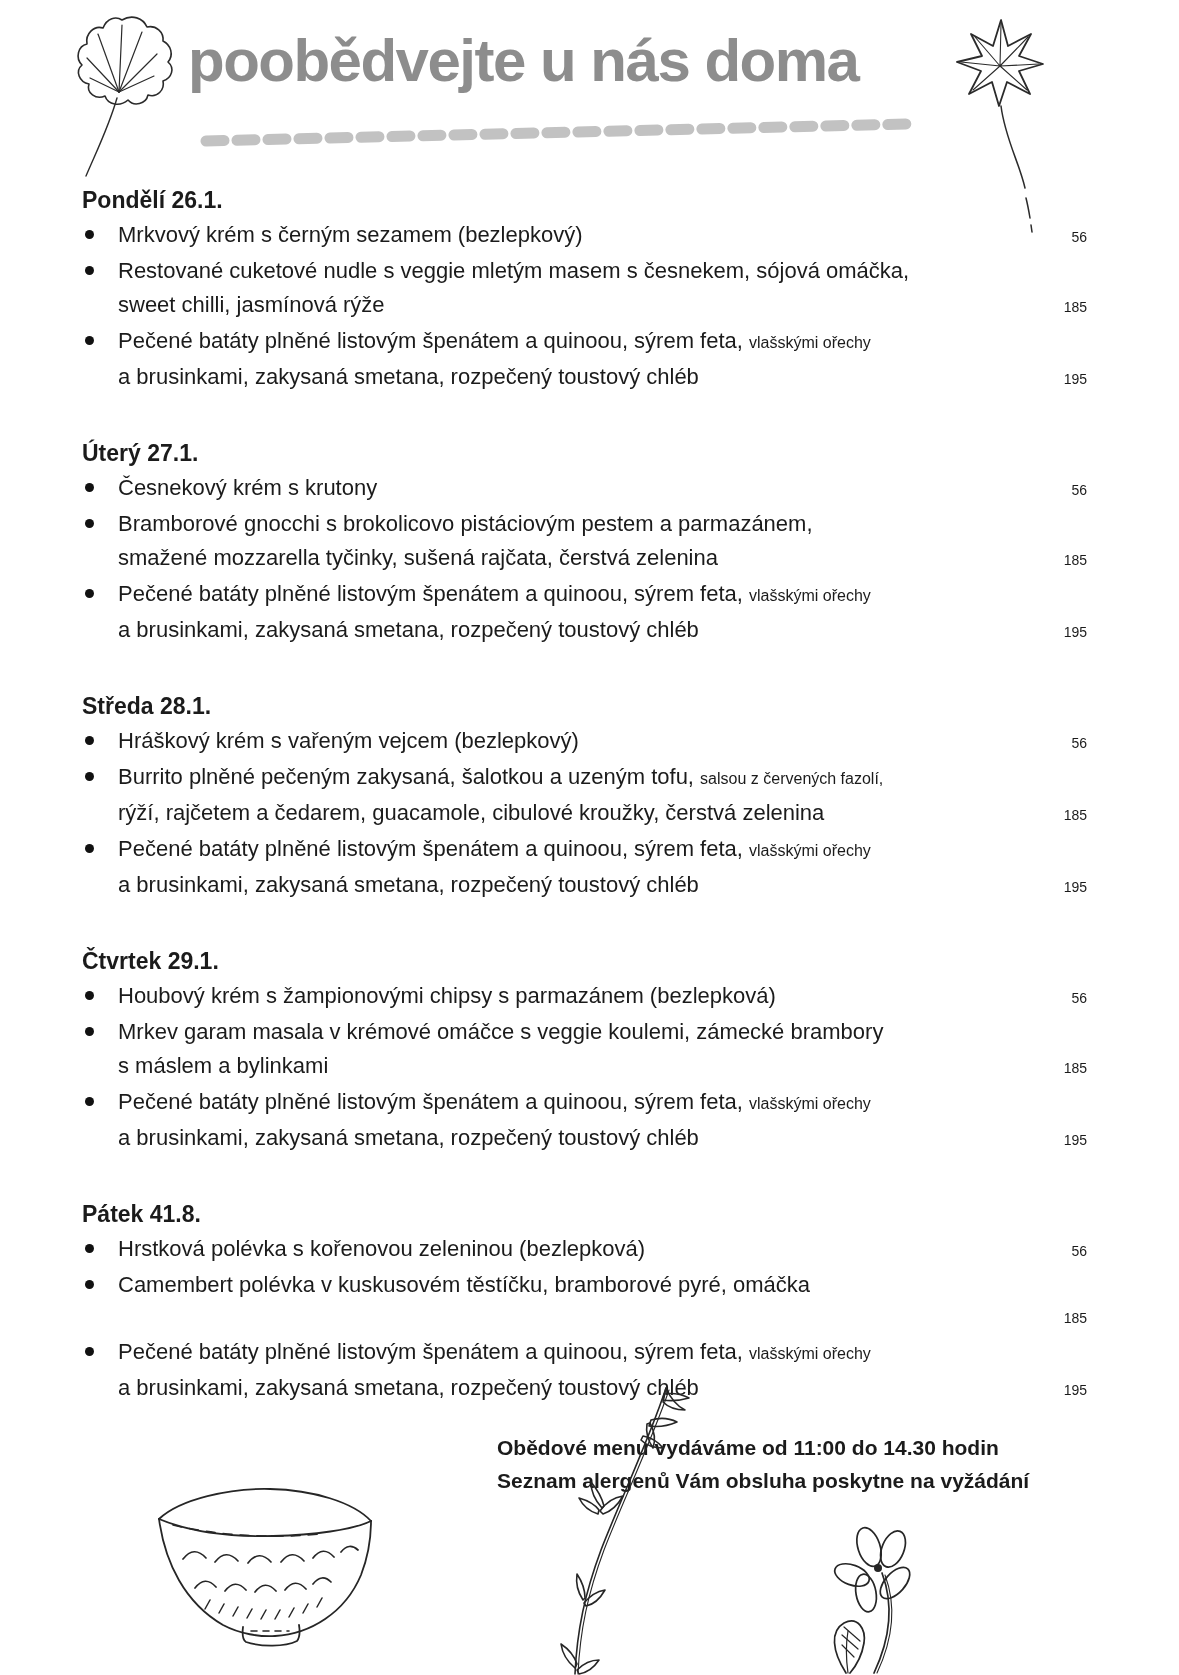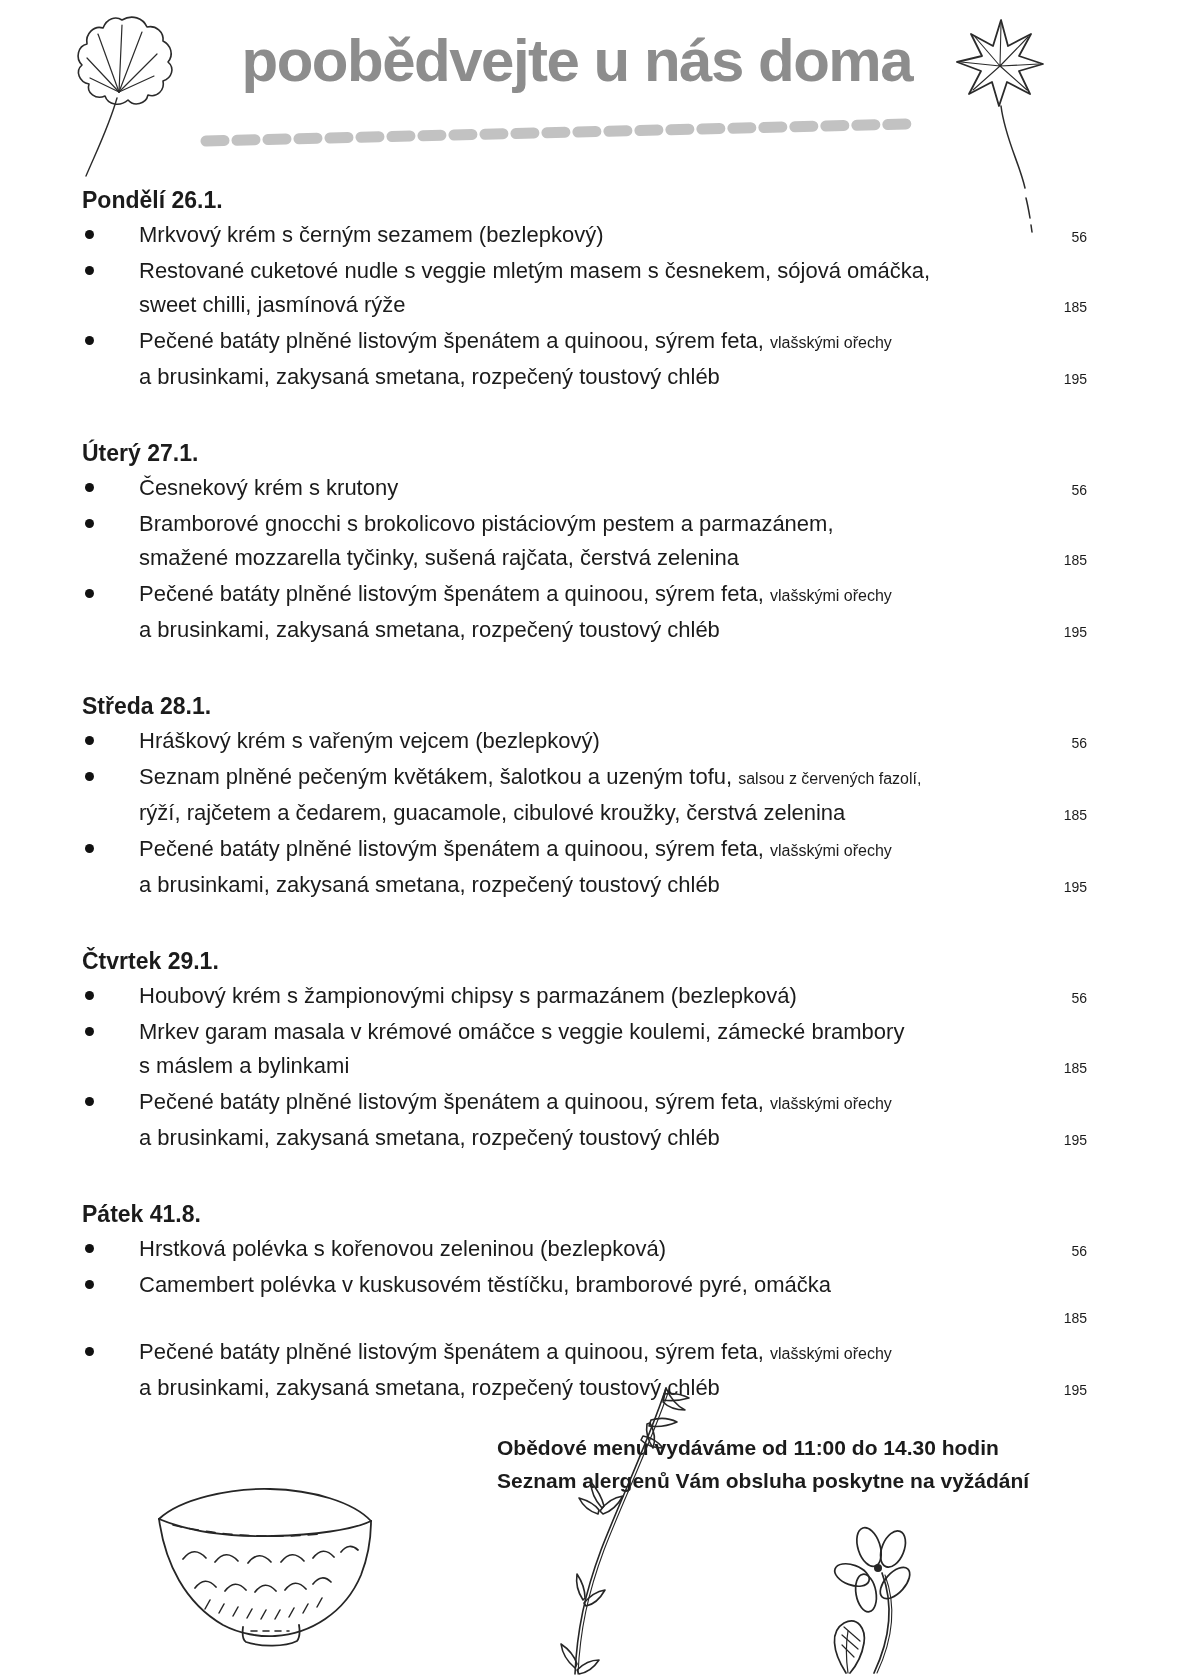--- a/index.html
+++ b/index.html
@@ -5,30 +5,30 @@
   html,body{margin:0;padding:0;}
   body{
     width:1179px;height:1675px;background:#ffffff;position:relative;overflow:hidden;
     font-family:"Liberation Sans",sans-serif;color:#1b1b1b;
   }
   .deco{position:absolute;}
   .deco svg{display:block;}
 
   
   .page-title{
-    position:absolute;left:188px;top:26px;width:724px;text-align:right;
+    position:absolute;left:188px;top:26px;width:724px;text-align:left;
     font-size:60px;font-weight:bold;color:#8d8d8d;letter-spacing:-1.5px;white-space:nowrap;
   }
   .title-divider{position:absolute;left:196px;top:110px;}
 
   
   .menu{position:absolute;left:82px;top:184px;width:1005px;}
   .day-block{margin-bottom:41px;}
   .day-heading{font-size:23px;font-weight:bold;margin:0;line-height:33.5px;}
-  .menu-item{display:flex;gap:21px;}
+  .menu-item{display:flex;}
   .bullet-col{flex:0 0 36px;position:relative;}
   .bullet-dot{position:absolute;left:3px;top:12px;width:9px;height:9px;border-radius:50%;background:#111;}
   .item-lines{flex:1;min-width:0;}
   .item-line{display:flex;align-items:baseline;line-height:33.5px;font-size:22px;}
   .item-text{white-space:pre;}
   .item-text-small{font-size:16px;white-space:pre;}
   .line-spacer{flex:1;}
   .price{font-size:14px;}
 
   
@@ -178,21 +178,21 @@
             <span class="price">56</span>
           </div>
         </div>
       </div>
       <div class="menu-item">
         <span class="bullet-col">
           <span class="bullet-dot"></span>
         </span>
         <div class="item-lines">
           <div class="item-line">
-            <span class="item-text">Seznam plněné pečeným květákem, šalotkou a uzeným tofu, </span>
+            <span class="item-text">Burrito plněné pečeným zakysaná, šalotkou a uzeným tofu, </span>
             <span class="item-text-small">salsou z červených fazolí,</span>
             <span class="line-spacer"></span>
           </div>
           <div class="item-line">
             <span class="item-text">rýží, rajčetem a čedarem, guacamole, cibulové kroužky, čerstvá zelenina</span>
             <span class="line-spacer"></span>
             <span class="price">185</span>
           </div>
         </div>
       </div>

